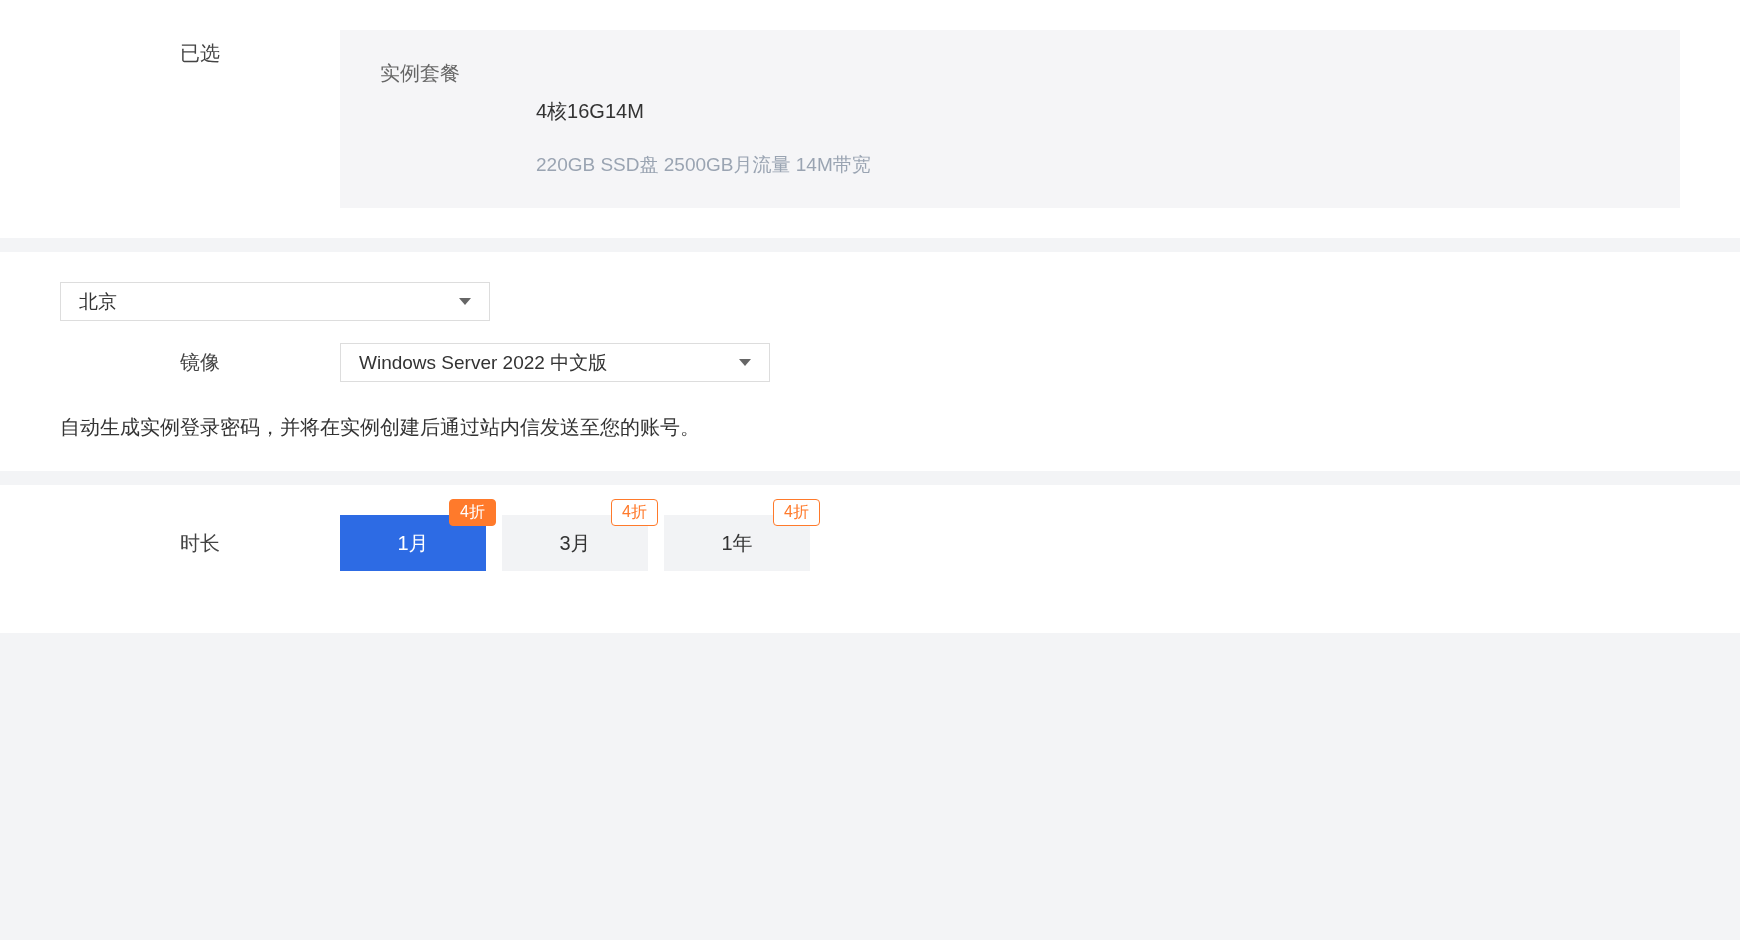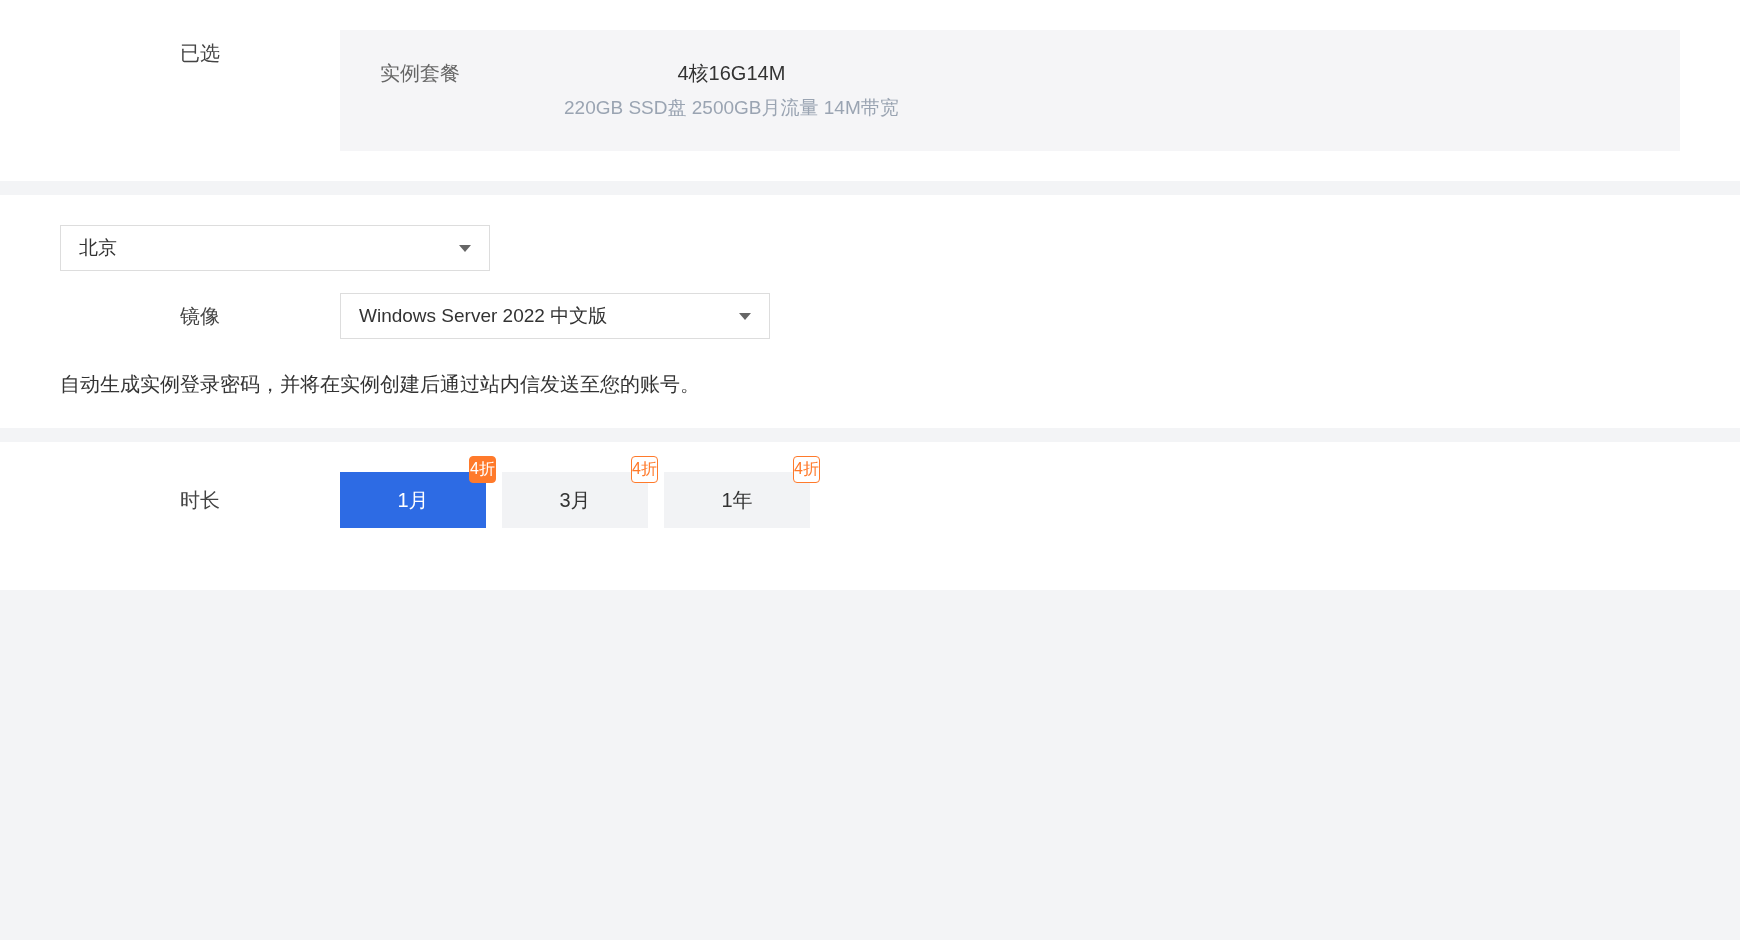--- a/index.html
+++ b/index.html
@@ -40,42 +40,42 @@
     }
     .selected-box {
       background: #f5f5f7;
       padding: 30px 40px;
       display: flex;
       flex-direction: column;
       gap: 18px;
     }
     .selected-inner {
       display: flex;
-      gap: 104px;
-      text-align: center;
+      gap: 76px;
     }
     .selected-key {
       color: #666;
       font-size: 20px;
     }
     .selected-val {
       color: #333;
       font-size: 20px;
+      margin-top: 38px;
     }
     .selected-sub {
       color: #9aa4b2;
       font-size: 19px;
     }
     .select-box {
       display: inline-flex;
       align-items: center;
       justify-content: space-between;
       border: 1px solid #ddd;
       background: #fff;
-      height: 46px;
+      height: 39px;
       padding: 0 18px;
       min-width: 430px;
       cursor: pointer;
       font-size: 19px;
       color: #333;
     }
     .chevron {
       width: 0;
       height: 0;
       border-left: 6px solid transparent;
@@ -108,21 +108,21 @@
       color: #fff;
     }
     .discount-badge {
       position: absolute;
       top: -16px;
       right: -10px;
       background: #fff;
       border: 1px solid #ff7a2b;
       color: #ff7a2b;
       font-size: 16px;
-      padding: 2px 0;
+      padding: 2px 10px;
       border-radius: 4px;
     }
     .discount-badge.filled {
       background: #ff7a2b;
       color: #fff;
       border-color: #ff7a2b;
     }
     .stepper {
       display: flex;
       border: 1px solid #ddd;
@@ -168,21 +168,21 @@
 
 <div class="panel">
   <div class="row">
     <div class="label-col">已选</div>
     <div class="content-col">
       <div class="selected-box">
         <div class="selected-inner">
           <div class="selected-key">实例套餐</div>
           <div>
             <div class="selected-val">4核16G14M</div>
-            <div class="selected-sub" style="margin-top:8px;">220GB SSD盘 2500GB月流量 14M带宽</div>
+            <div class="selected-sub" style="margin-top:27px;">220GB SSD盘 2500GB月流量 14M带宽</div>
           </div>
         </div>
       </div>
     </div>
   </div>
 </div>
 
 <div class="panel">
   <div class="row row-align">
     <div class="content-col">

